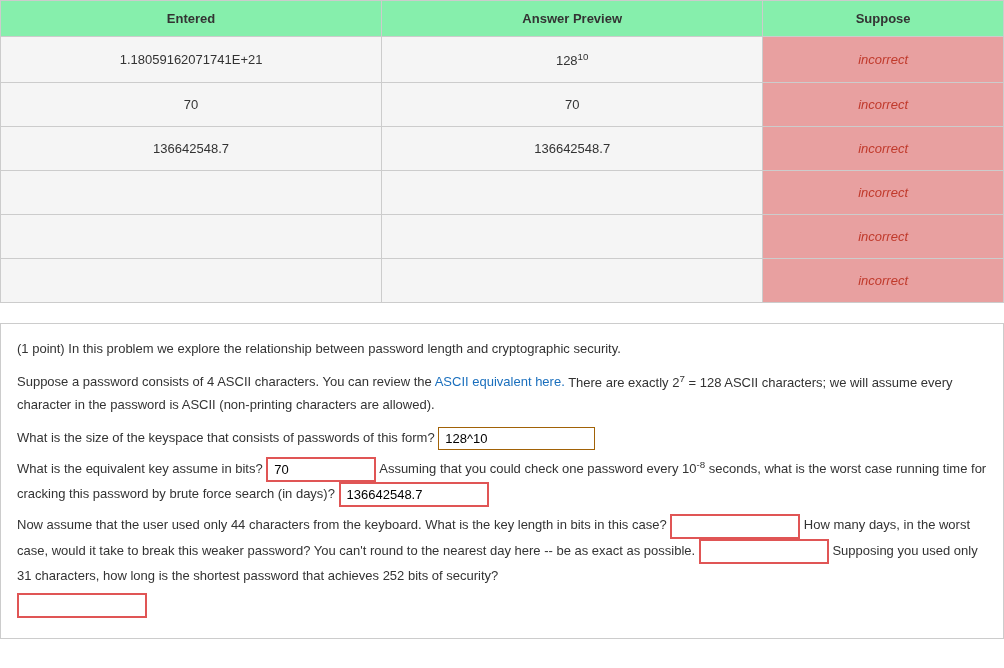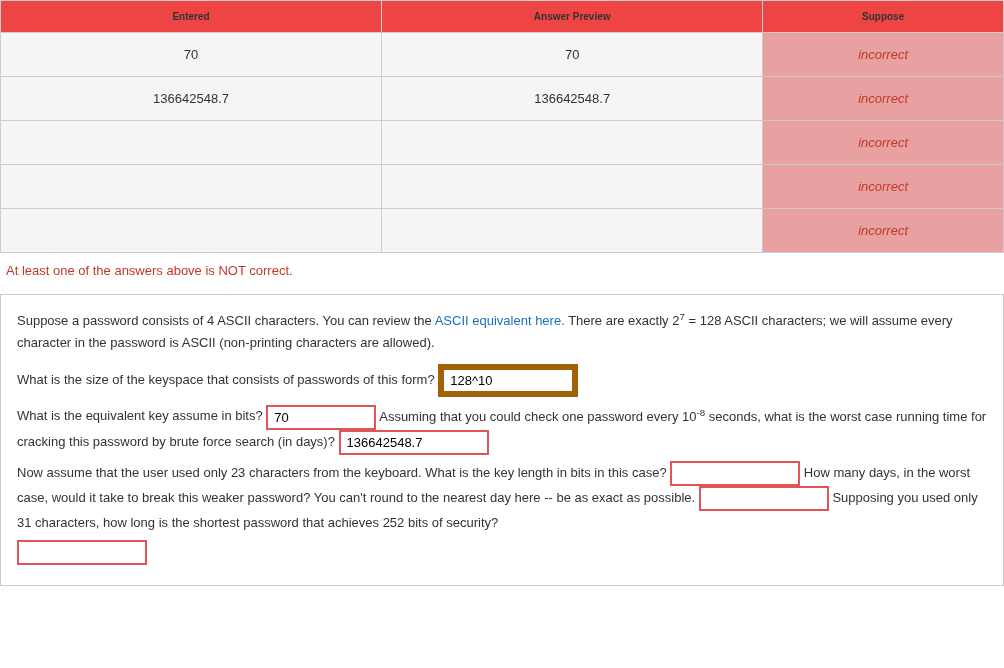--- a/index.html
+++ b/index.html
@@ -15,26 +15,26 @@
       background: #fff;
     }
 
     
     .results-table {
       width: 100%;
       border-collapse: collapse;
       border: 1px solid #ccc;
     }
     .results-table th {
-      background: #ef4444;
+      background: #86efac;
       font-weight: bold;
       padding: 10px 14px;
       text-align: center;
       border: 1px solid #ccc;
-      font-size: 10px;
+      font-size: 13px;
     }
     .results-table td {
       padding: 14px;
       text-align: center;
       border: 1px solid #ccc;
       background: #f5f5f5;
     }
     .results-table td.result-cell {
       background: #e8a0a0;
       color: #c0392b;
@@ -69,24 +69,24 @@
     .problem-section p {
       margin-bottom: 10px;
     }
     .link-blue {
       color: #1a6fbd;
       text-decoration: none;
     }
 
     
     .input-inline {
-      border: 6px solid #a16207;
-      padding: 3px 6px;
-      font-size: 13px;
-      width: 140px;
+      border: 1px solid #a16207;
+      padding: 3px 6px;
+      font-size: 13px;
+      width: 157px;
       display: inline-block;
       vertical-align: middle;
     }
     .input-inline-sm {
       border: 2px solid #e05555;
       padding: 3px 6px;
       font-size: 13px;
       width: 110px;
       display: inline-block;
       vertical-align: middle;
@@ -122,20 +122,25 @@
   <table class="results-table">
     <thead>
       <tr>
         <th class="col-entered">Entered</th>
         <th class="col-preview">Answer Preview</th>
         <th class="col-result">Suppose</th>
       </tr>
     </thead>
     <tbody>
 
+      <tr>
+        <td>1.18059162071741E+21</td>
+        <td>128<sup>10</sup></td>
+        <td class="result-cell">incorrect</td>
+      </tr>
 
       <tr>
         <td>70</td>
         <td>70</td>
         <td class="result-cell">incorrect</td>
       </tr>
 
       <tr>
         <td>136642548.7</td>
         <td>136642548.7</td>
@@ -156,44 +161,44 @@
 
       <tr>
         <td class="empty-cell"></td>
         <td class="empty-cell"></td>
         <td class="result-cell">incorrect</td>
       </tr>
     </tbody>
   </table>
 
   <div class="warning-section">
-    <div>At least one of the answers above is NOT correct.</div>
   </div>
 
   <div class="problem-section">
 
+    <p>(1 point) In this problem we explore the relationship between password length and cryptographic security.</p>
 
     <p>
       <span>Suppose a password consists of 4 ASCII characters. You can review the </span><a href="#" class="link-blue">ASCII equivalent here.</a><span> There are exactly 2<sup>7</sup> = 128 ASCII characters; we will assume every character in the password is ASCII (non-printing characters are allowed).</span>
     </p>
 
     <div class="question-line">
       <span>What is the size of the keyspace that consists of passwords of this form?</span>
       <input type="text" class="input-inline" value="128^10" style="">
     </div>
 
     <div class="question-line">
       <span>What is the equivalent key assume in bits?</span>
       <input type="text" class="input-inline-sm" value="70" style="">
       <span> Assuming that you could check one password every 10<sup>-8</sup> seconds, what is the worst case running time for cracking this password by brute force search (in days)?</span>
       <input type="text" class="input-inline-med" value="136642548.7" style="">
     </div>
 
     <div class="question-line">
-      <span> Now assume that the user used only 23 characters from the keyboard. What is the key length in bits in this case?</span>
+      <span> Now assume that the user used only 44 characters from the keyboard. What is the key length in bits in this case?</span>
       <input type="text" class="input-inline-empty" value="" style="">
       <span> How many days, in the worst case, would it take to break this weaker password? You can't round to the nearest day here -- be as exact as possible.</span>
       <input type="text" class="input-inline-empty" value="" style="">
       <span> Supposing you used only 31 characters, how long is the shortest password that achieves 252 bits of security?</span>
     </div>
 
     <div class="question-line">
       <input type="text" class="input-inline-empty" value="" style="">
     </div>
 

